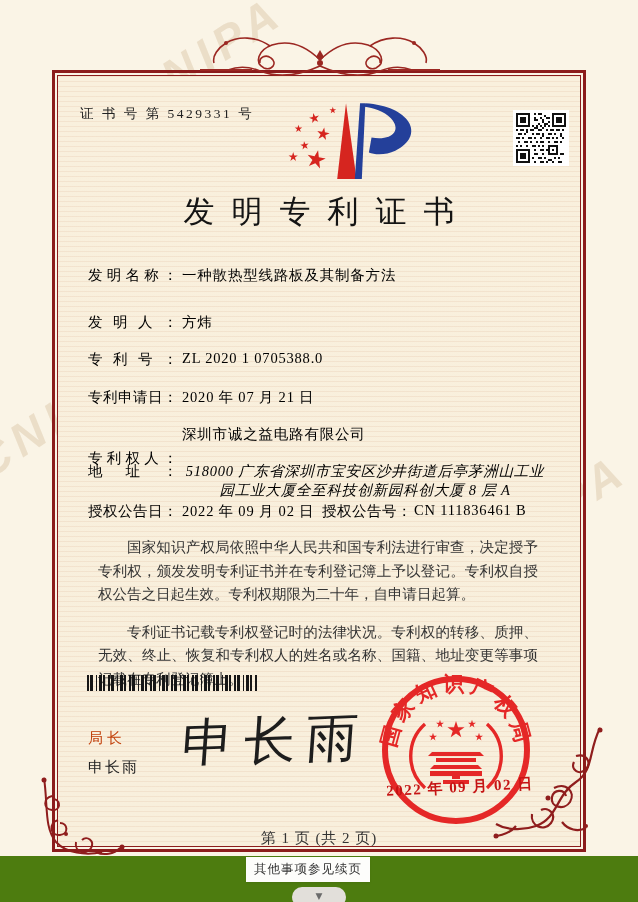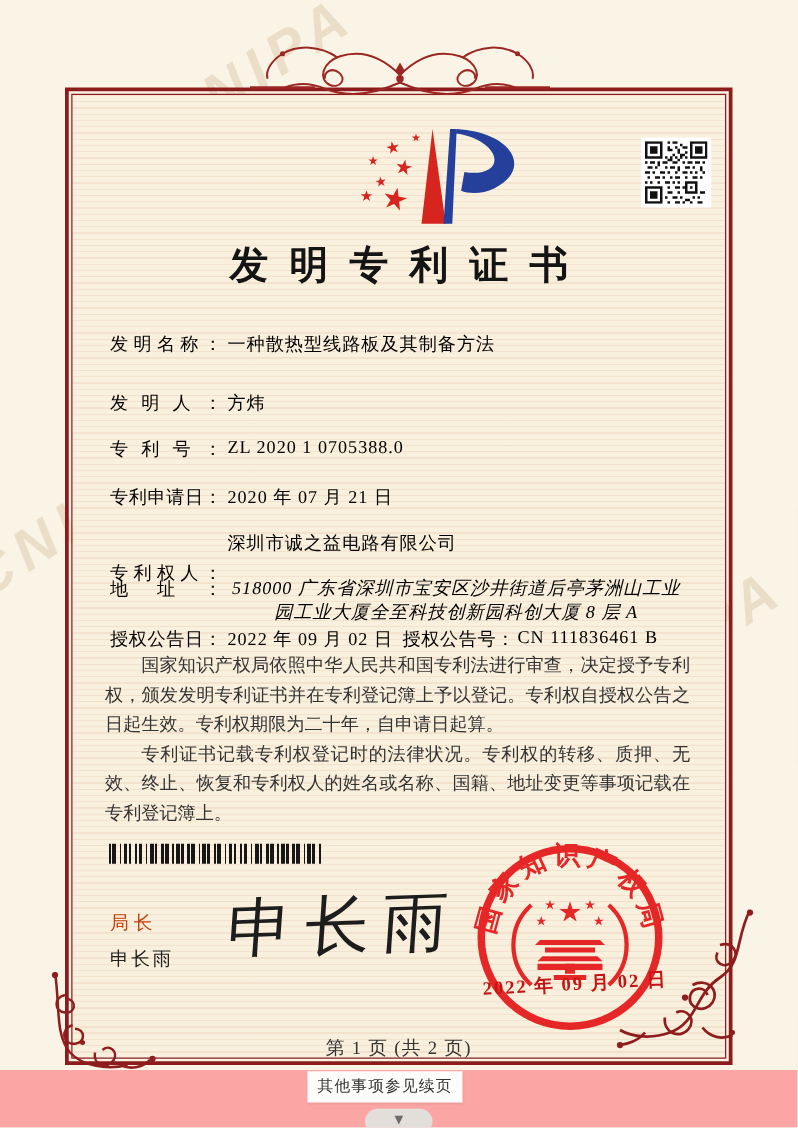--- a/index.html
+++ b/index.html
@@ -37,37 +37,37 @@
 
   .cert-no{
     position:absolute;left:80px;top:105px;font-size:13.5px;letter-spacing:2.5px;color:#222;
   }
   .logo{position:absolute;left:258px;top:97px;width:176px;height:90px;}
   .qr{
     position:absolute;left:513px;top:110px;width:56px;height:56px;background:#fff;padding:3px;box-sizing:border-box;
   }
   .title{
     position:absolute;left:0;right:0;top:191px;text-align:center;
-    font-size:31px;font-weight:700;letter-spacing:17px;padding-left:17px;color:#141414;
+    font-size:31px;font-weight:400;letter-spacing:17px;padding-left:17px;color:#141414;
   }
   .lbl{
     position:absolute;left:88px;width:90px;font-size:14.5px;color:#000000;
     text-align:justify;text-align-last:justify;letter-spacing:0.5px;
   }
   .val{
     position:absolute;left:182px;font-size:14.5px;color:#000000;letter-spacing:0.8px;text-align:center;
   }
   .val.wrap{width:366px;line-height:19px;font-style:italic;}
   .lbl2{left:322px;}
   .val2{left:414px;}
   .paras{
     position:absolute;left:84px;top:522px;width:468px;
     font-size:14.5px;line-height:23.5px;color:#333;text-align:justify;
   }
-  .paras p{margin:0;text-indent:2em;}
+  .paras p{margin:14px;text-indent:2em;}
   .barcode{
     position:absolute;left:87px;top:675px;width:170px;height:16px;
     background:repeating-linear-gradient(90deg,
       #161616 0 2px, rgba(0,0,0,0) 2px 3px,
       #161616 3px 6px, rgba(0,0,0,0) 6px 9px,
       #161616 9px 10px, rgba(0,0,0,0) 10px 12px,
       #161616 12px 15px, rgba(0,0,0,0) 15px 16px,
       #161616 16px 18px, rgba(0,0,0,0) 18px 21px);
   }
   .director-title{position:absolute;left:88px;top:729px;font-size:15px;letter-spacing:4px;color:#c2410c;}
@@ -80,21 +80,21 @@
   .seal-date{
     position:absolute;left:382px;top:778px;width:156px;text-align:center;
     font-size:15px;font-weight:700;color:#c51414;letter-spacing:1.5px;
     transform:rotate(-3deg);white-space:nowrap;z-index:5;
   }
   .footer{
     position:absolute;left:0;right:0;top:829px;text-align:center;
     font-size:15px;letter-spacing:1px;color:#333;
   }
   .bottom-strip{
-    position:absolute;left:0;top:856px;width:638px;height:46px;background:#fca5a5;z-index:6;
+    position:absolute;left:0;top:856px;width:638px;height:46px;background:#4d7c0f;z-index:6;
   }
   .cont-tab{
     position:absolute;left:246px;top:1px;width:124px;height:25px;background:#fdfdfb;
     box-shadow:0 1px 2px rgba(0,0,0,0.08);
     font-size:12.5px;line-height:25px;text-align:center;letter-spacing:1px;color:#333;
   }
   .scroll-pill{
     position:absolute;left:292px;top:31px;width:54px;height:20px;background:#e2dfda;
     border-radius:10px;text-align:center;color:#6b6b6b;font-size:9px;line-height:18px;
     font-family:"DejaVu Sans",sans-serif;cursor:pointer;
@@ -160,20 +160,21 @@
     <g fill="#8f1d1d">
       <circle cx="108" cy="4" r="2.5"></circle>
         <circle cx="4" cy="110" r="2.5"></circle>
       <circle cx="56" cy="72" r="2.5"></circle>
         <circle cx="94" cy="100" r="2"></circle>
     </g>
   </svg>
 
   <div class="content">
 
+    <div class="cert-no">证 书 号 第 5429331 号</div>
 
     <svg class="logo" viewBox="0 0 200 100">
       <defs>
         <polygon id="star" points="0,-1 0.225,-0.309 0.951,-0.309 0.363,0.118 0.588,0.809 0,0.382 -0.588,0.809 -0.363,0.118 -0.951,-0.309 -0.225,-0.309"></polygon>
       </defs>
       <polygon points="100,6 90,92 112,92" fill="#d6251f"></polygon>
       <polygon points="116,6 110,92 118,92 122,6" fill="#24409a"></polygon>
       <path d="M122,6 C172,9 192,42 156,60 C146,65 133,65 126,62 L129,45 C152,49 164,37 151,23 C143,15 131,11 121,10 Z" fill="#24409a"></path>
       <g fill="#d6251f">
         <use href="#star" transform="translate(85,14) scale(4)"></use>

